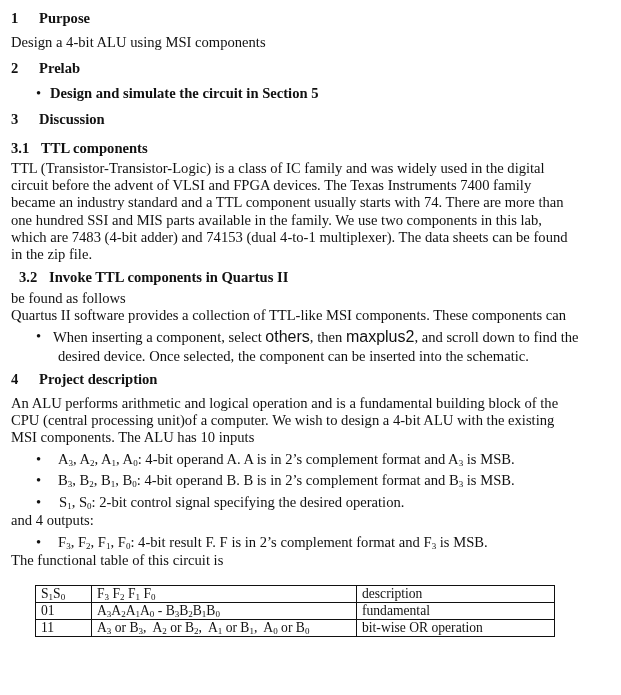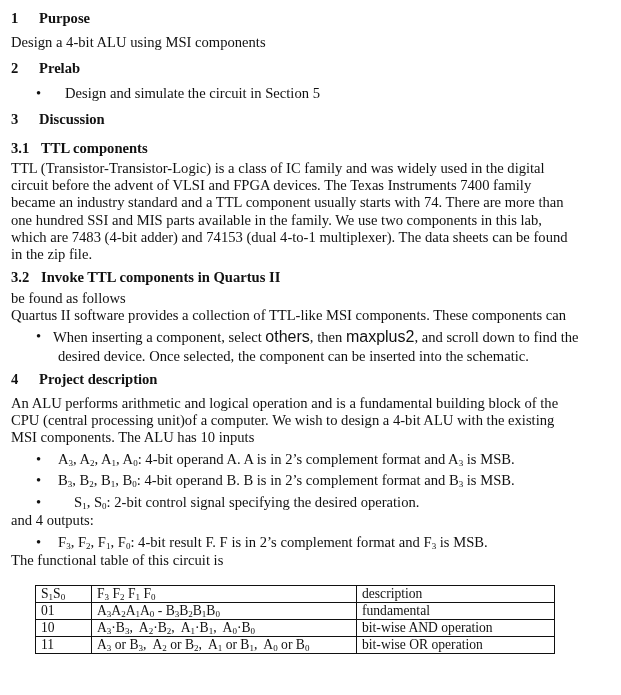--- a/index.html
+++ b/index.html
@@ -27,40 +27,40 @@
 <div class="abs h1" style="left:11px;top:10px;">
   <span class="num">1</span><span>Purpose</span>
 </div>
 <div class="abs" style="left:11px;top:34px;">Design a 4-bit ALU using MSI components</div>
 
 <div class="abs h1" style="left:11px;top:60px;">
   <span class="num">2</span><span>Prelab</span>
 </div>
 <div class="bullet" style="left:36px;top:85px;">
   <span class="dot">•</span>
-  <span style="margin-left:29px;">Design and simulate the circuit in Section 5</span>
+  <span style="margin-left:14px;font-weight:bold;">Design and simulate the circuit in Section 5</span>
 </div>
 
 <div class="abs h1" style="left:11px;top:111px;">
   <span class="num">3</span><span>Discussion</span>
 </div>
 
 <div class="abs h2" style="left:11px;top:140px;">
   <span class="num">3.1</span><span>TTL components</span>
 </div>
 <div class="abs p" style="left:11px;top:160px;">
   <div>TTL (Transistor-Transistor-Logic) is a class of IC family and was widely used in the digital</div>
   <div>circuit before the advent of VLSI and FPGA devices.  The Texas Instruments 7400 family</div>
   <div>became an industry standard and a TTL component usually starts with 74.  There are more than</div>
   <div>one hundred SSI and MIS parts available in the family.  We use two components in this lab,</div>
   <div>which are 7483 (4-bit adder) and 74153 (dual 4-to-1 multiplexer).  The data sheets can be found</div>
   <div>in the zip file.</div>
 </div>
 
-<div class="abs h2" style="left:11px;top:269px;">
+<div class="abs h2" style="left:19px;top:269px;">
   <span class="num">3.2</span><span>Invoke TTL components in Quartus II</span>
 </div>
 <div class="abs p" style="left:11px;top:290px;">
   <div>be found as follows</div>
   <div>Quartus II software provides a collection of TTL-like MSI components.  These components can</div>
 </div>
 <div class="bullet" style="left:36px;top:328px;">
   <span class="dot">•</span>
   <div style="margin-left:17px;">
     <span>When inserting a component, select </span><span class="sans">others</span><span>, then </span><span class="sans">maxplus2</span><span>, and scroll down to find the</span>
@@ -80,21 +80,21 @@
 <div class="bullet" style="left:36px;top:451px;">
   <span class="dot">•</span>
   <span style="margin-left:22px;">A<sub>3</sub>, A<sub>2</sub>, A<sub>1</sub>, A<sub>0</sub><span>: 4-bit operand A.  A is in 2’s complement format and A</span><sub>3</sub><span> is MSB.</span></span>
 </div>
 <div class="bullet" style="left:36px;top:472px;">
   <span class="dot">•</span>
   <span style="margin-left:22px;font-family:Liberation Serif, serif;">B<sub>3</sub>, B<sub>2</sub>, B<sub>1</sub>, B<sub>0</sub><span>: 4-bit operand B.  B is in 2’s complement format and B</span><sub>3</sub><span> is MSB.</span></span>
 </div>
 <div class="bullet" style="left:36px;top:494px;">
   <span class="dot">•</span>
-  <span style="margin-left:38px;">S<sub>1</sub>, S<sub>0</sub><span>: 2-bit control signal specifying the desired operation.</span></span>
+  <span style="margin-left:23px;">S<sub>1</sub>, S<sub>0</sub><span>: 2-bit control signal specifying the desired operation.</span></span>
 </div>
 <div class="abs" style="left:11px;top:512px;">and 4 outputs:</div>
 <div class="bullet" style="left:36px;top:534px;">
   <span class="dot">•</span>
   <span style="margin-left:22px;">F<sub>3</sub>, F<sub>2</sub>, F<sub>1</sub>, F<sub>0</sub><span>: 4-bit result F.  F is in 2’s complement format and F</span><sub>3</sub><span> is MSB.</span></span>
 </div>
 <div class="abs" style="left:11px;top:552px;">The functional table of this circuit is</div>
 
 <table class="ft">
   <tbody>
@@ -102,23 +102,18 @@
     <td class="c1">S<sub>1</sub>S<sub>0</sub></td>
     <td class="c2">F<sub>3</sub> F<sub>2</sub> F<sub>1</sub> F<sub>0</sub></td>
     <td>description</td>
   </tr>
   <tr>
     <td class="c1">01</td>
     <td class="c2">A<sub>3</sub>A<sub>2</sub>A<sub>1</sub>A<sub>0</sub> - B<sub>3</sub>B<sub>2</sub>B<sub>1</sub>B<sub>0</sub></td>
     <td>fundamental</td>
   </tr>
   <tr>
-    <td class="c1">10</td>
-    <td class="c2">A<sub>3</sub>·B<sub>3</sub>,&nbsp; A<sub>2</sub>·B<sub>2</sub>,&nbsp; A<sub>1</sub>·B<sub>1</sub>,&nbsp; A<sub>0</sub>·B<sub>0</sub></td>
-    <td>bit-wise AND operation</td>
-  </tr>
-  <tr>
     <td class="c1">11</td>
     <td class="c2">A<sub>3</sub> or B<sub>3</sub>,&nbsp; A<sub>2</sub> or B<sub>2</sub>,&nbsp; A<sub>1</sub> or B<sub>1</sub>,&nbsp; A<sub>0</sub> or B<sub>0</sub></td>
     <td>bit-wise OR operation</td>
   </tr>
 </tbody>
   </table>
 
 </body></html>

